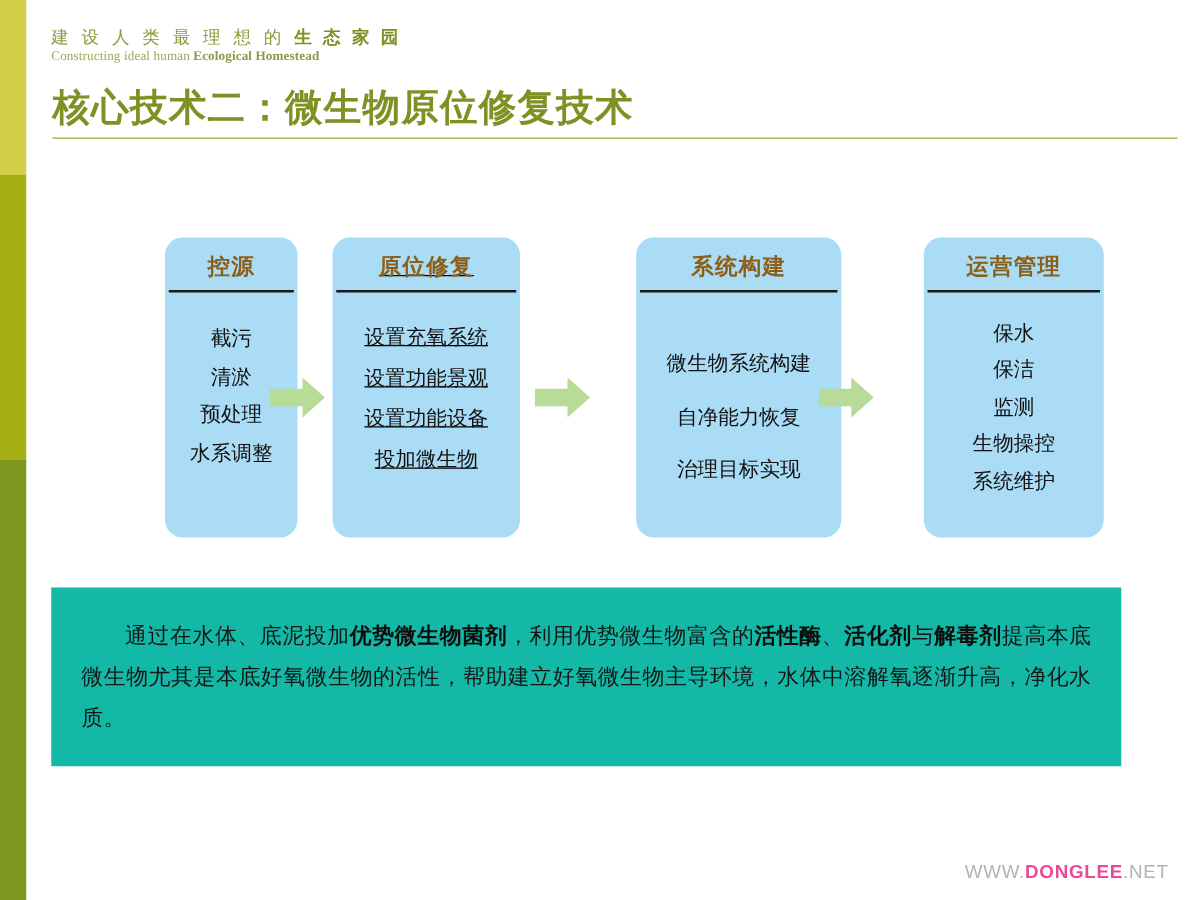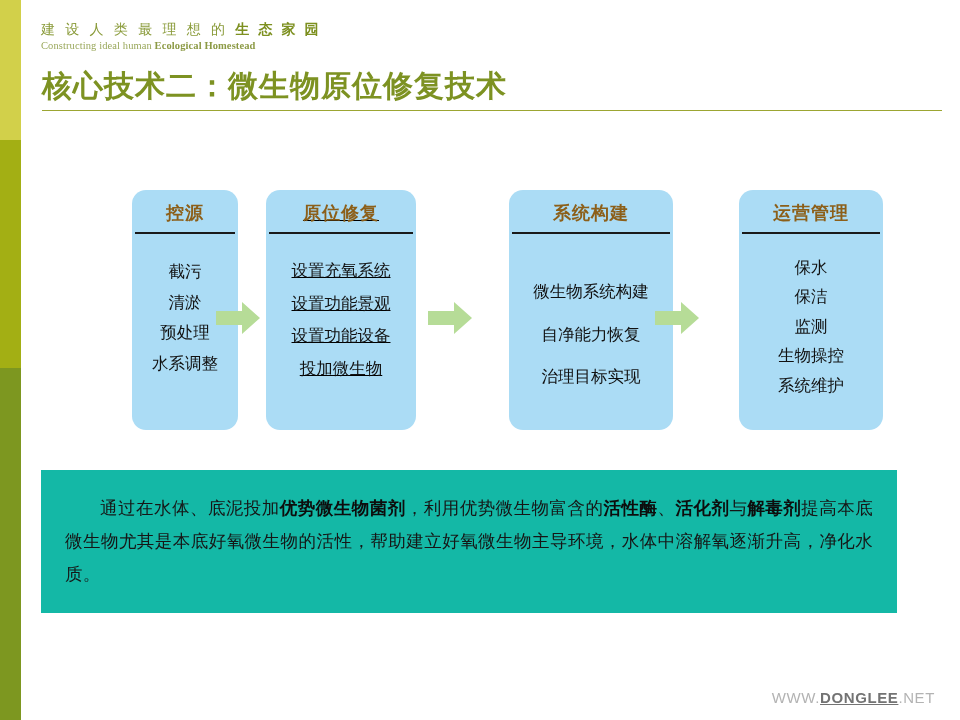--- a/index.html
+++ b/index.html
@@ -175,21 +175,21 @@
   .footer {
     position: absolute;
     right: 25px;
     bottom: 14px;
     font-size: 15px;
     letter-spacing: 0.6px;
     color: #a6a6a6;
     font-weight: bold;
     white-space: nowrap;
   }
-  .footer .brand { color: #737373; text-decoration: underline; }
+  .footer .brand { color: #ec4899; }
   .footer .dim { color: #b3b3b3; font-weight: normal; }
 </style>
 </head>
 <body>
 
 <div class="slide">
 
   <div class="rail">
     <div class="rail-band b1"></div>
     <div class="rail-band b2"></div>

